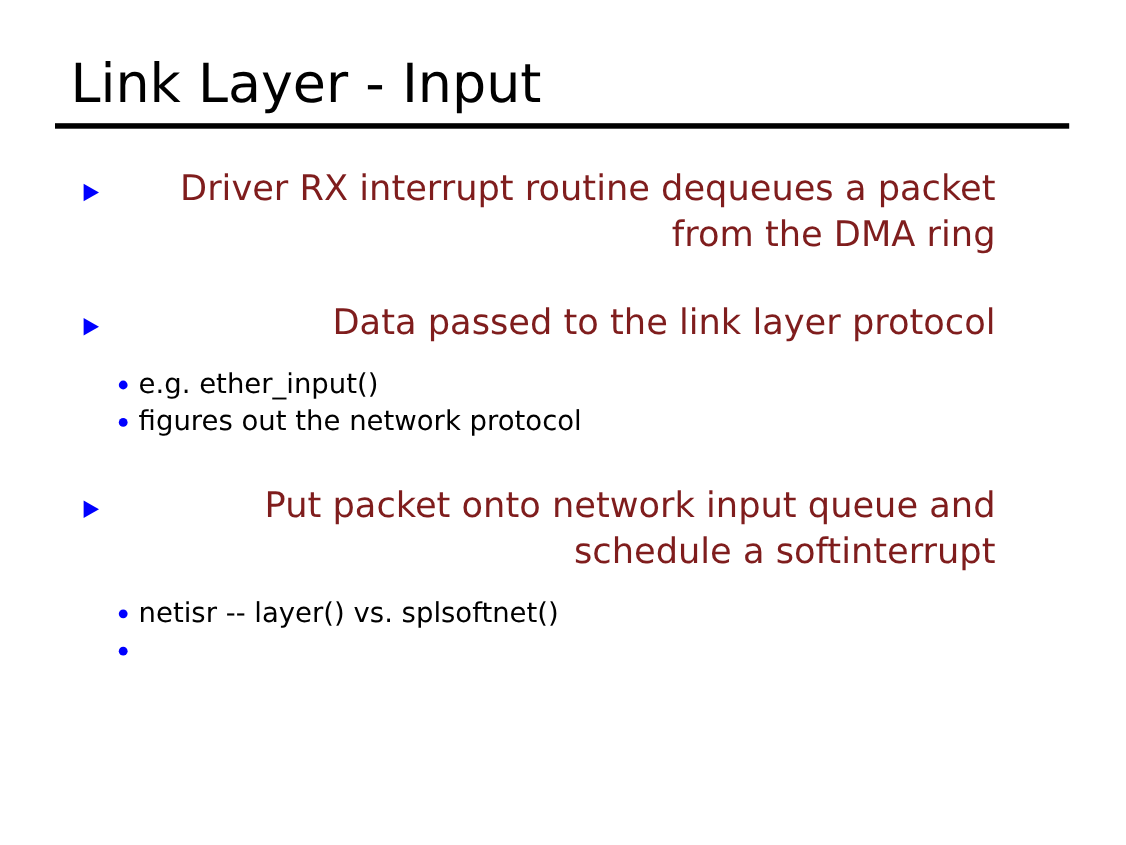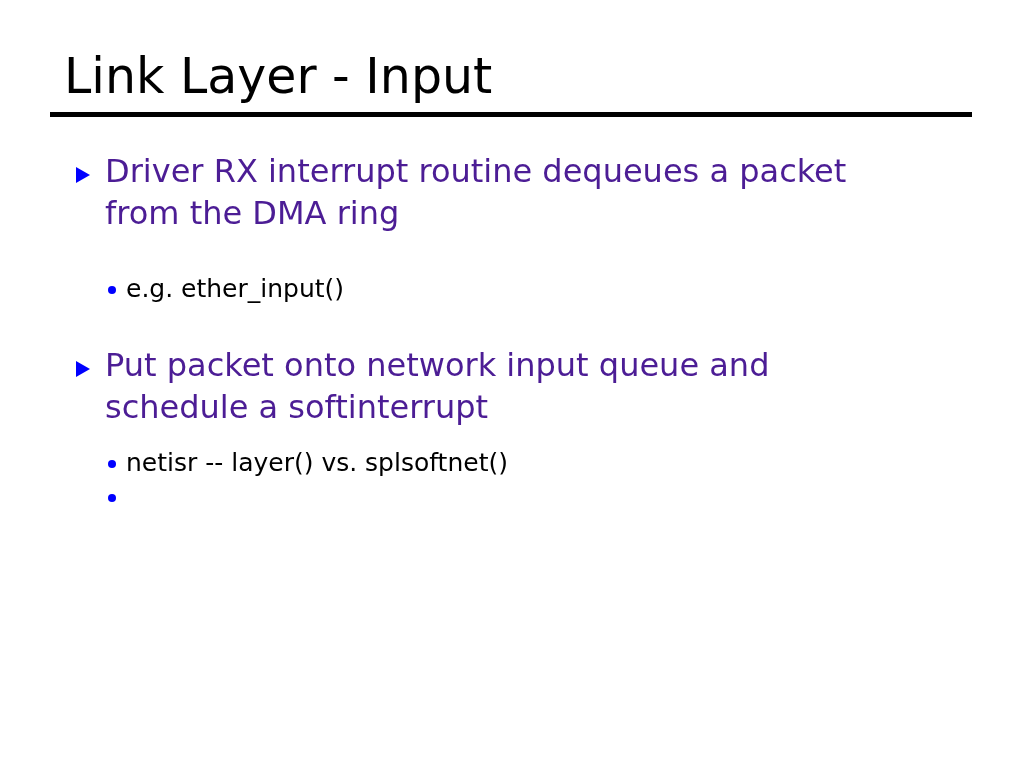--- a/index.html
+++ b/index.html
@@ -55,21 +55,22 @@
   .bullet-group + .bullet-group {
     margin-top: 38px;
   }
 
   
   .l1-row {
     position: relative;
     padding-left: 105px;
     font-size: 32px;
     line-height: 42px;
-    color: #4c1d95;
+    color: #7f1d1d;
+    text-align: right;
   }
   .l1-text {
     display: block;
     max-width: 800px;
   }
   .tri-icon {
     position: absolute;
     left: 76px;
     top: 17px;
     width: 0;
@@ -112,24 +113,32 @@
   <div class="body-area">
 
     <div class="bullet-group">
       <div class="l1-row">
         <span class="tri-icon"></span>
         <span class="l1-text">Driver RX interrupt routine dequeues a packet from the DMA ring</span>
       </div>
     </div>
 
     <div class="bullet-group">
+      <div class="l1-row">
+        <span class="tri-icon"></span>
+        <span class="l1-text">Data passed to the link layer protocol</span>
+      </div>
       <div class="l2-list">
         <div class="l2-row">
           <span class="dot-icon"></span>
           <span>e.g. ether_input()</span>
+        </div>
+        <div class="l2-row">
+          <span class="dot-icon"></span>
+          <span>figures out the network protocol</span>
         </div>
       </div>
     </div>
 
     <div class="bullet-group">
       <div class="l1-row">
         <span class="tri-icon"></span>
         <span class="l1-text">Put packet onto network input queue and schedule a softinterrupt</span>
       </div>
       <div class="l2-list">

